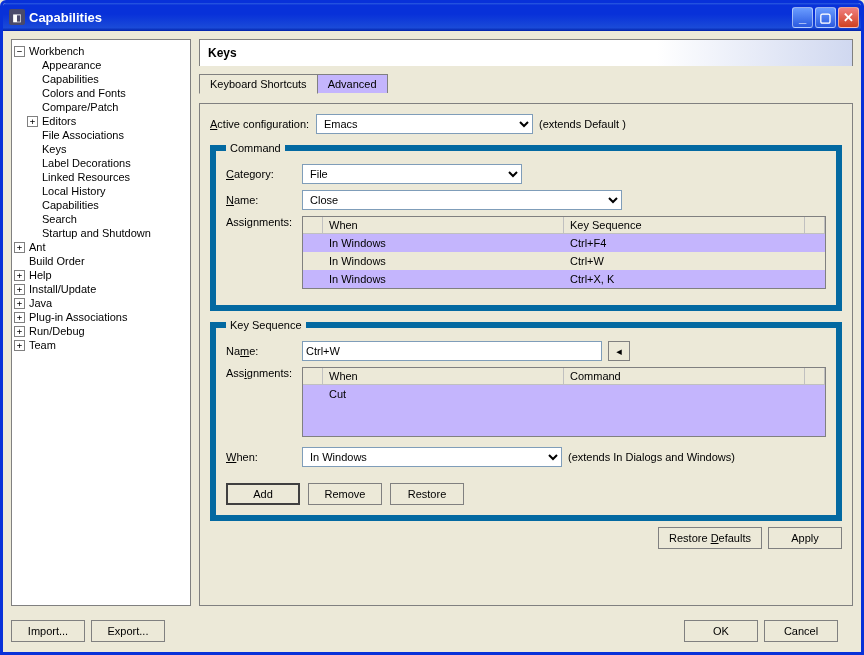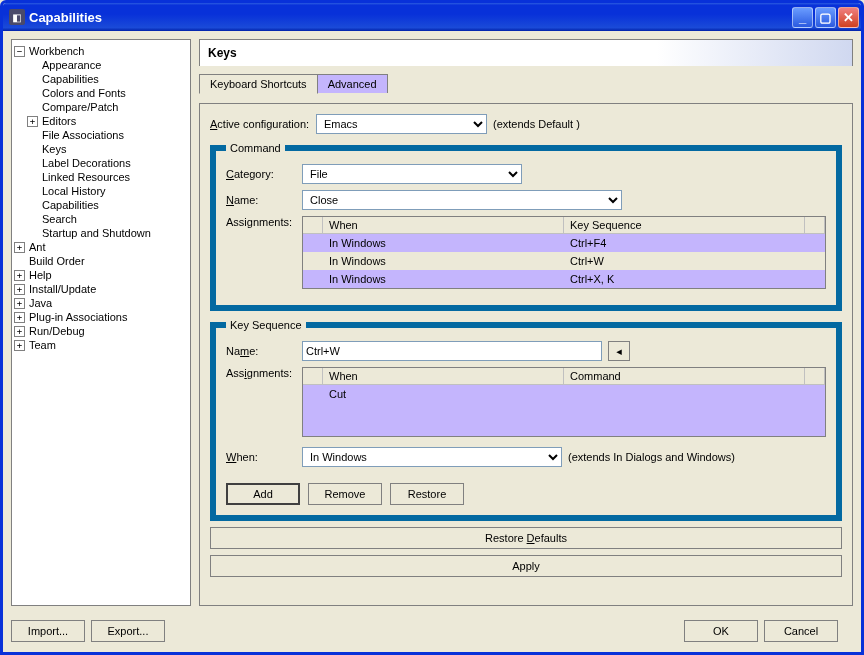--- a/index.html
+++ b/index.html
@@ -216,21 +216,20 @@
   padding: 2px 10px;
 }
 .btn.default {
   border: 2px solid #404040;
 }
 .bottom-buttons {
   display: flex;
   justify-content: flex-end;
   gap: 6px;
   padding: 6px 0 0 0;
-  flex-direction: column;
 }
 .footer {
   display: flex;
   padding: 6px 23px 10px 8px;
   align-items: flex-end;
 }
 .footer .spacer { flex:1; }
 </style>
 </head>
 <body>
@@ -359,21 +358,21 @@
 
         <div class="tabs-row">
           <div class="tab active">Keyboard Shortcuts</div>
           <div class="tab">Advanced</div>
         </div>
 
         <div class="tab-content" style="border-top:1px solid #808080;margin-top:10px;">
 
           <div class="form-row">
             <span class="form-label"><span class="underline">A</span><span>ctive configuration:</span></span>
-            <select class="select-box" style="width:171px">
+            <select class="select-box" style="width:217px">
               <option>Emacs</option>
             </select>
             <span>(extends Default )</span>
           </div>
 
           <fieldset class="group">
             <legend>Command</legend>
             <div class="form-row">
               <span class="form-label" style="width:70px"><span class="underline">C</span>ategory:</span>
               <select class="select-box" style="width:220px"><option>File</option></select>

